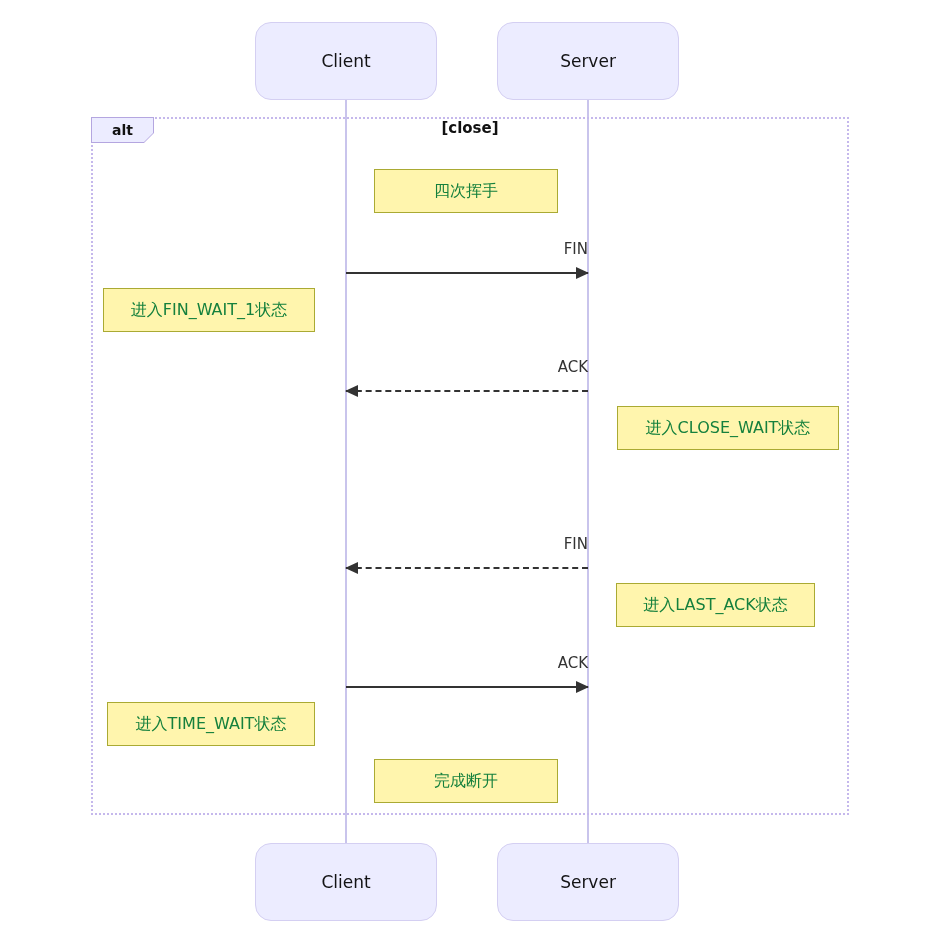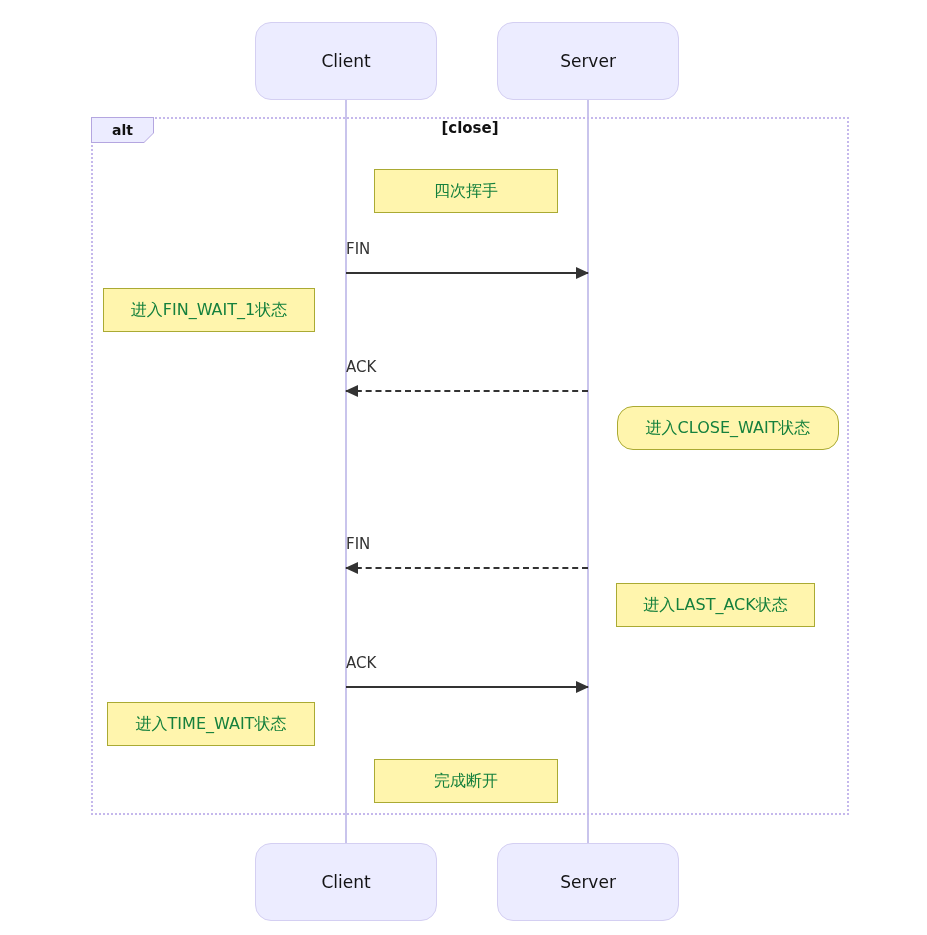--- a/index.html
+++ b/index.html
@@ -94,21 +94,21 @@
     font-weight: 600;
     color: #111;
     z-index: 6;
   }
 
   
   .msg-label {
     position: absolute;
     left: 346px;
     width: 242px;
-    text-align: left;
+    text-align: right;
     font-size: 15px;
     font-weight: 500;
     color: #333;
     z-index: 4;
   }
   .arrow {
     position: absolute;
     left: 346px;
     width: 242px;
     height: 12px;
@@ -143,21 +143,21 @@
     display: flex;
     align-items: center;
     justify-content: center;
     font-size: 16px;
     color: #15803d;
     z-index: 5;
     height: 44px;
   }
   .note.n0 { left: 374px; top: 169px; width: 184px; }
   .note.n1 { left: 103px; top: 288px; width: 212px; }
-  .note.n2 { left: 617px; top: 406px; width: 222px; border-radius: 16px; }
+  .note.n2 { left: 617px; top: 406px; width: 222px; }
   .note.n3 { left: 103px; top: 464px; width: 212px; }
   .note.n4 { left: 616px; top: 583px; width: 199px; }
   .note.n5 { left: 107px; top: 702px; width: 208px; }
   .note.n6 { left: 374px; top: 759px; width: 184px; }
 
   .ml0 { top: 240px; }
   .ar0 { top: 267px; }
   .ml1 { top: 358px; }
   .ar1 { top: 385px; }
   .ml2 { top: 535px; }

